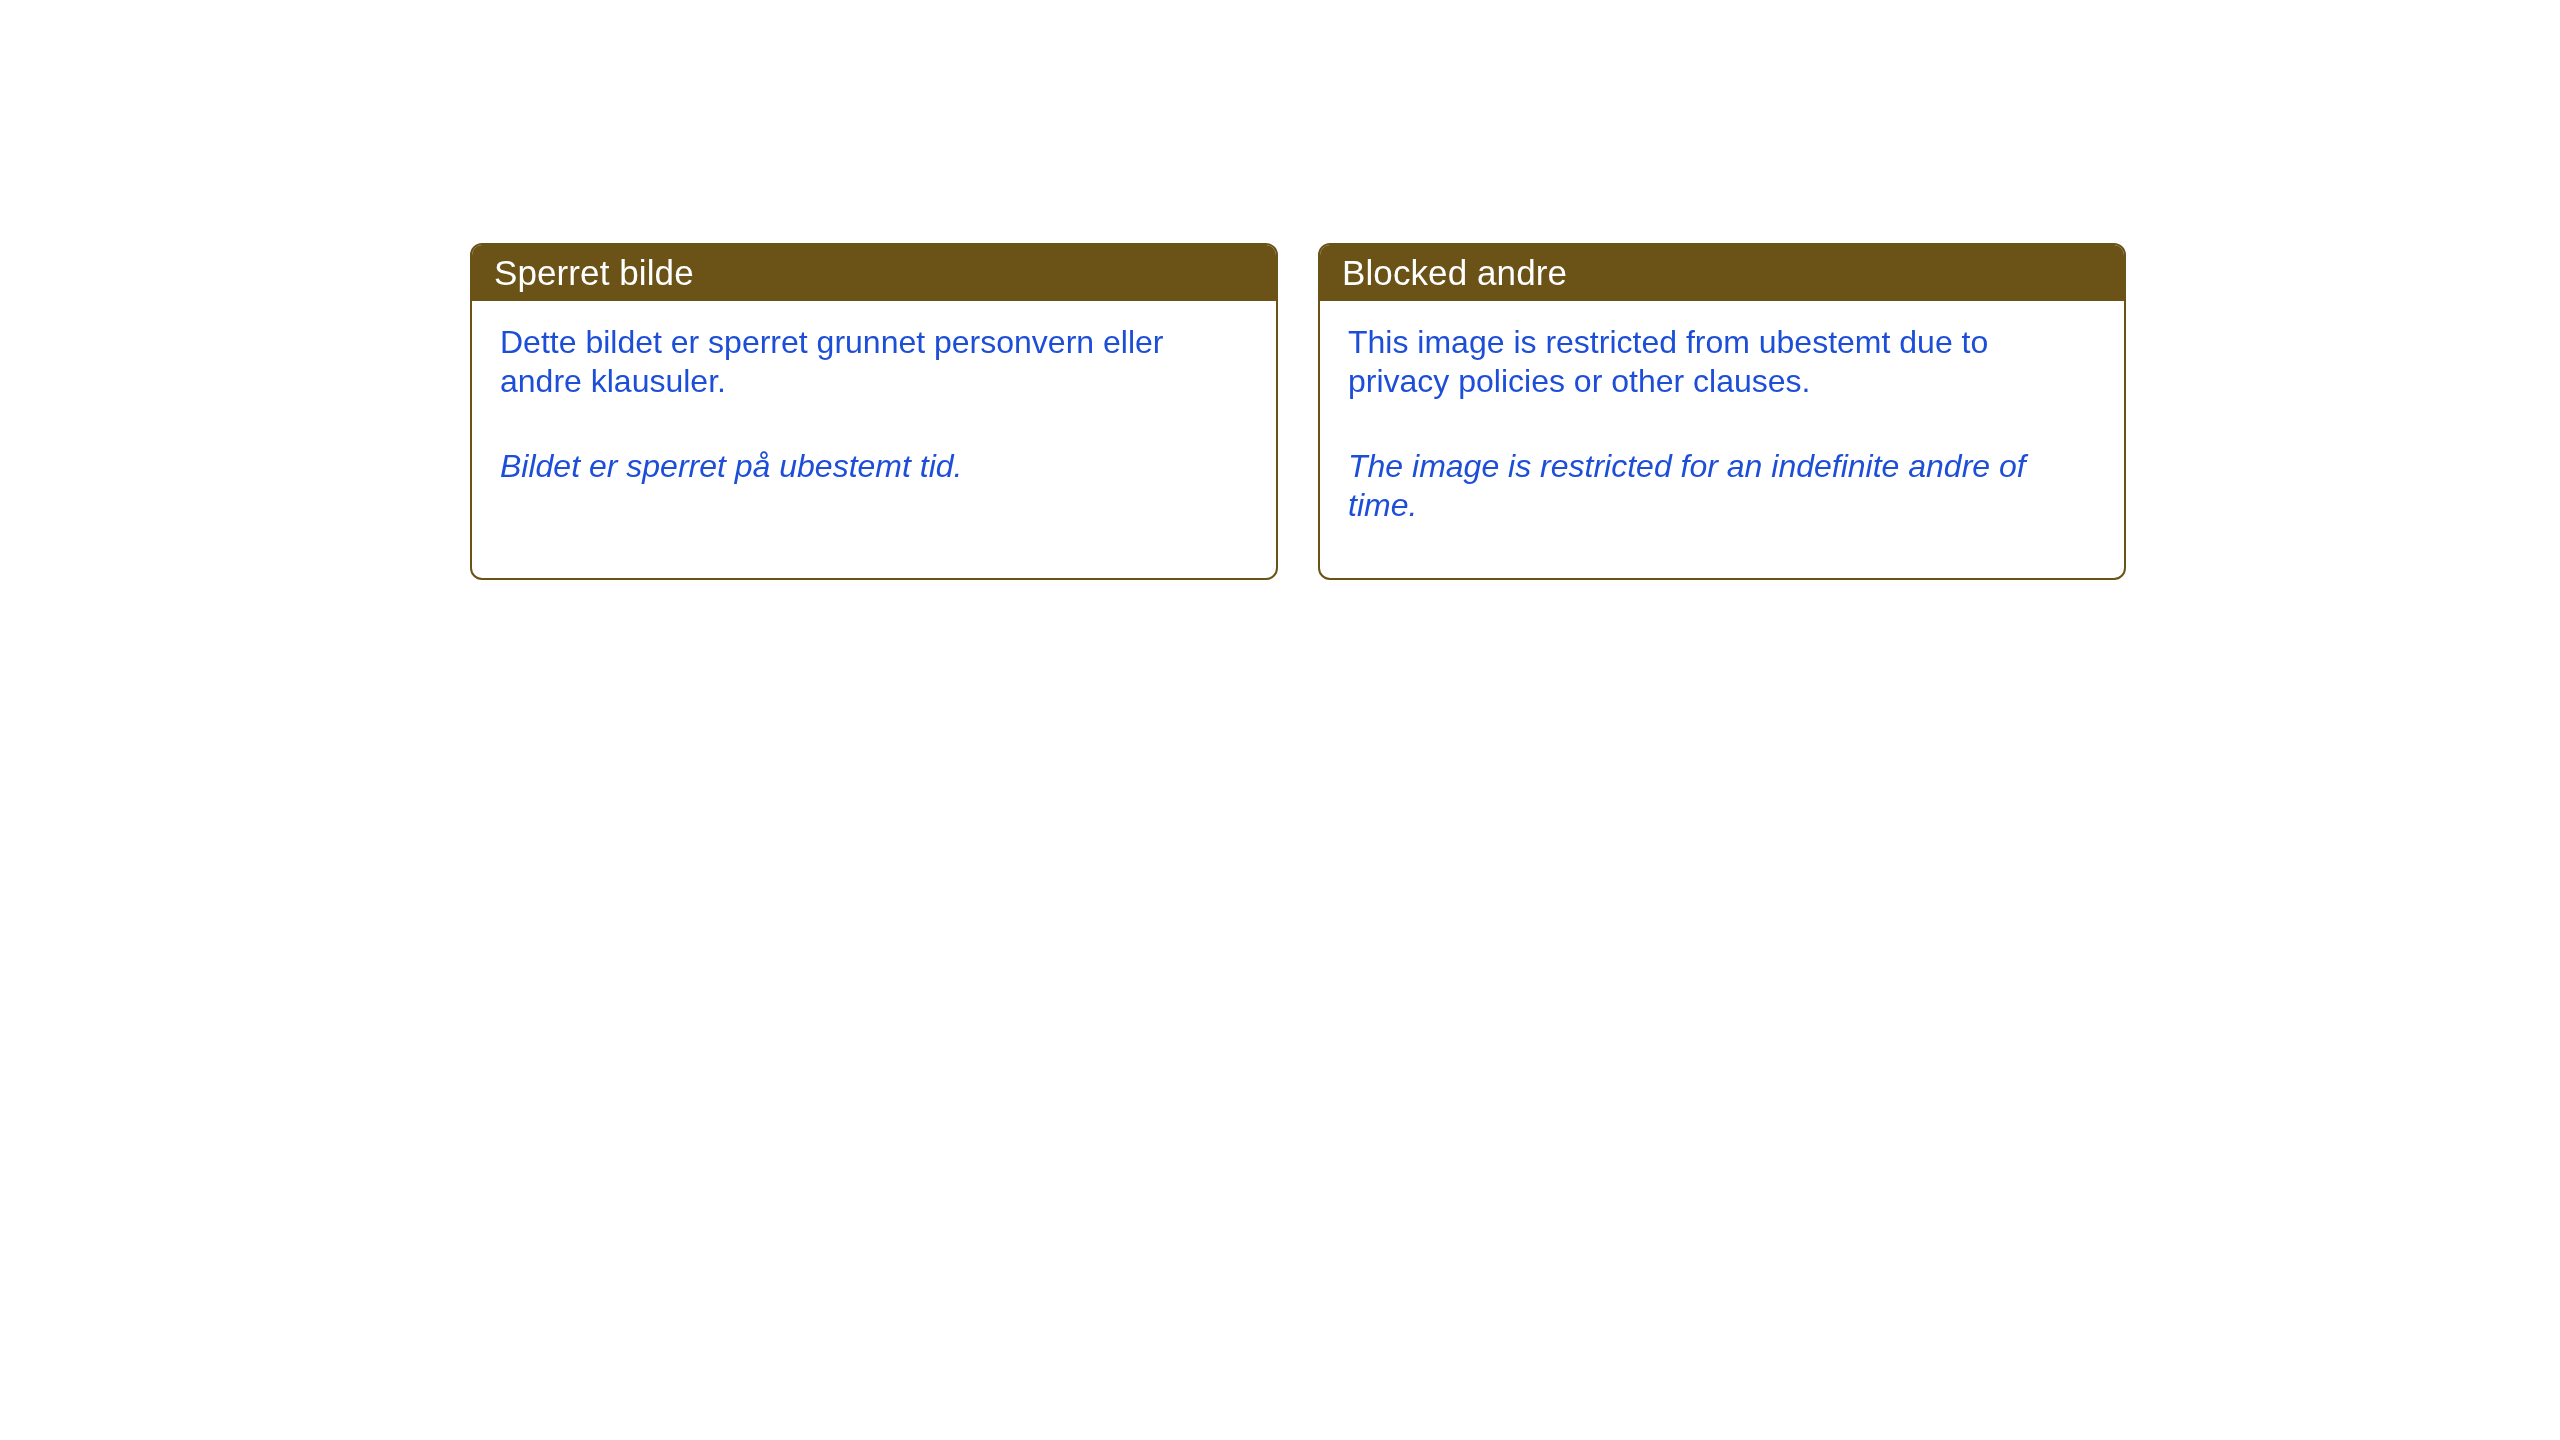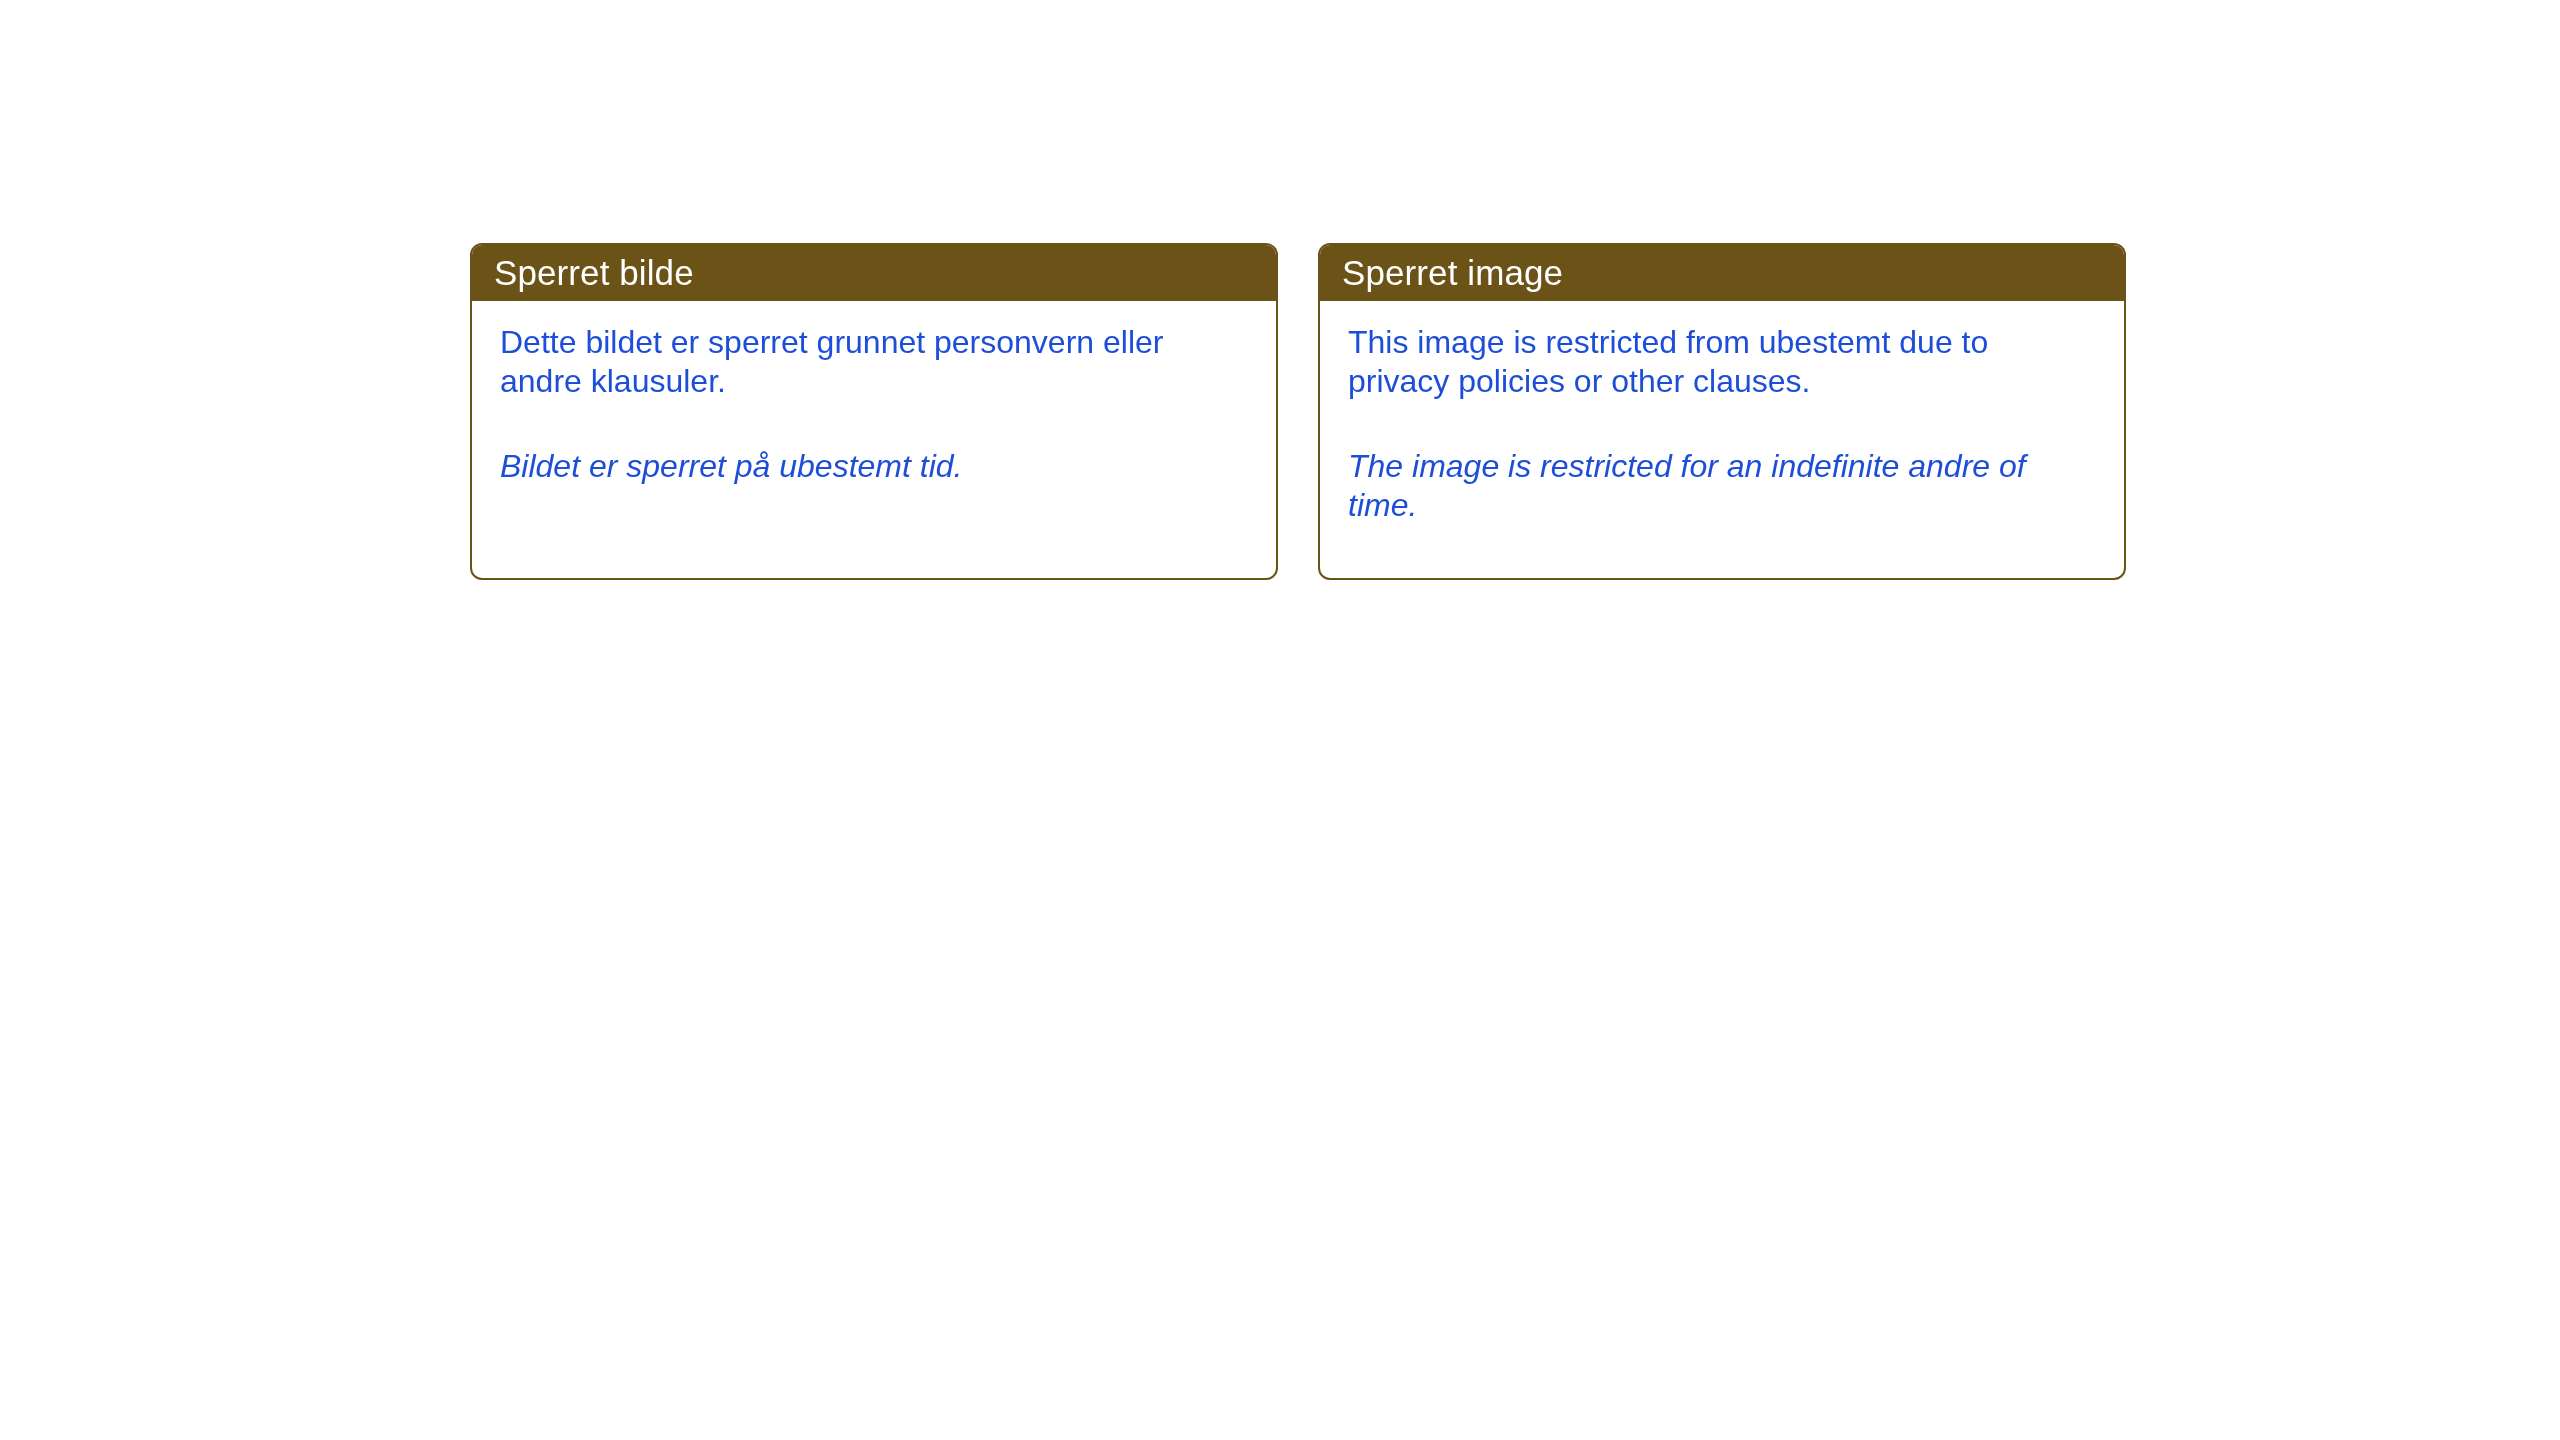--- a/index.html
+++ b/index.html
@@ -95,21 +95,21 @@
       <div class="card-title">Sperret bilde</div>
     </div>
     <div class="card-body">
       <p class="card-paragraph">Dette bildet er sperret grunnet personvern eller andre klausuler.</p>
       <p class="card-paragraph">Bildet er sperret på ubestemt tid.</p>
     </div>
   </div>
 
   <div class="notice-card card-en">
     <div class="card-header">
-      <div class="card-title">Sperret image</div>
+      <div class="card-title">Blocked andre</div>
     </div>
     <div class="card-body">
       <p class="card-paragraph">This image is restricted from ubestemt due to privacy policies or other clauses.</p>
       <p class="card-paragraph">The image is restricted for an indefinite andre of time.</p>
     </div>
   </div>
 
 </div>
 
 </body></html>

